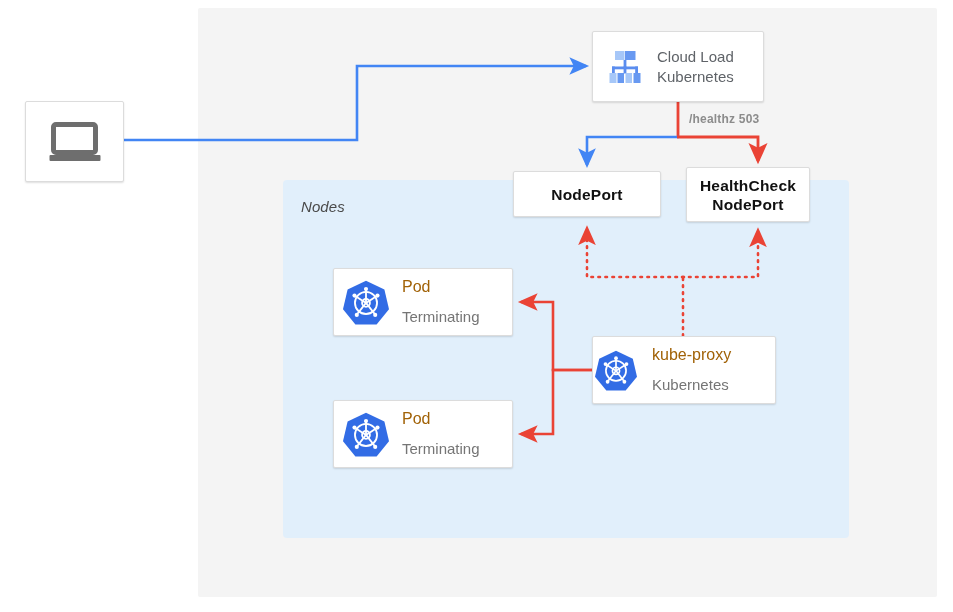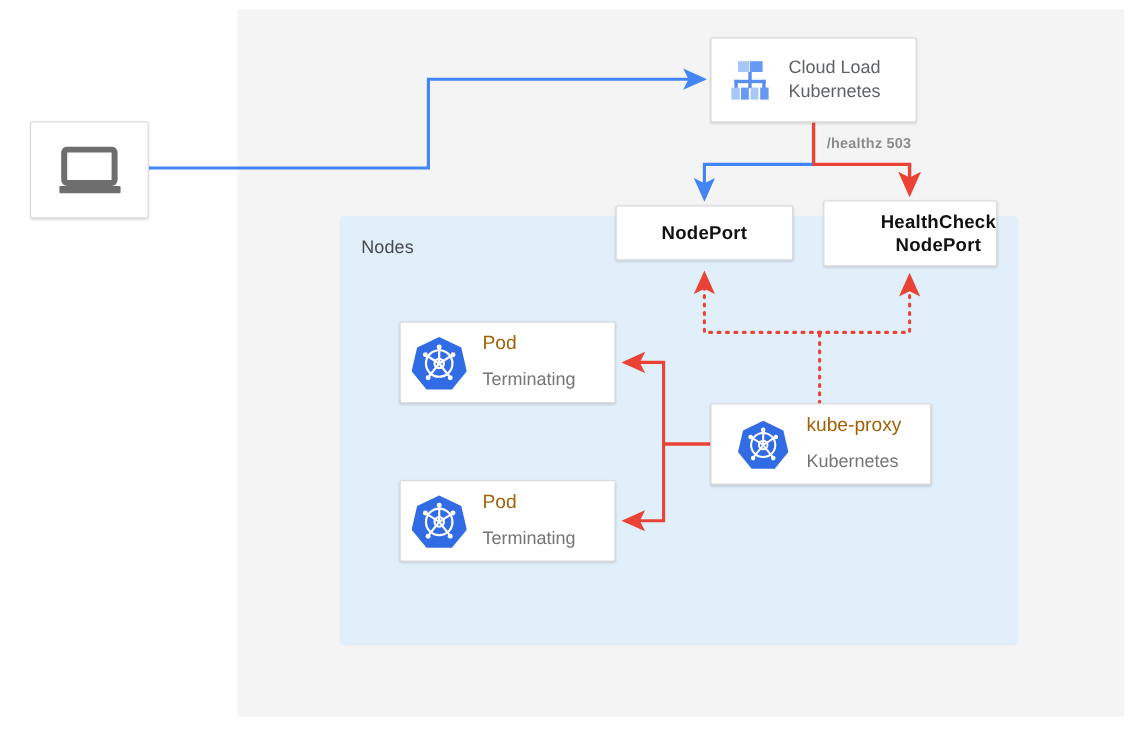--- a/index.html
+++ b/index.html
@@ -32,20 +32,21 @@
     left: 283px; top: 180px;
     width: 566px; height: 358px;
     background: #e1effb;
     border-radius: 4px;
   }
   #nodes-label {
     left: 301px; top: 198px;
     font-size: 15px;
     color: #4a4a4a;
     letter-spacing: .1px;
+    font-style: italic;
   }
 
   
   .card {
     background: #ffffff;
     border: 1px solid #dcdcdc;
     border-radius: 2px;
     box-shadow: 0 1px 2px rgba(0,0,0,0.13);
     box-sizing: border-box;
   }
@@ -74,22 +75,22 @@
   }
 
   
   #nodeport-card {
     left: 513px; top: 171px;
     width: 148px; height: 46px;
     display:flex; align-items:center; justify-content:center;
   }
   #hc-nodeport-card {
     left: 686px; top: 167px;
-    width: 145px; height: 55px;
-    display:flex; align-items:center; justify-content:flex-end;
+    width: 124px; height: 55px;
+    display:flex; align-items:center; justify-content:center;
   }
   .port-label {
     font-size: 15.5px;
     font-weight: bold;
     color: #111111;
     text-align: center;
     line-height: 19px;
     letter-spacing: .2px;
   }
 
@@ -99,21 +100,21 @@
     width: 180px; height: 68px;
     display: flex; align-items: center;
     padding-left: 9px;
   }
   #pod-card-1 { top: 268px; }
   #pod-card-2 { top: 400px; }
   #kube-proxy-card {
     left: 592px; top: 336px;
     width: 184px; height: 68px;
     display: flex; align-items: center;
-    padding-left: 22px;
+    padding-left: 2px;
   }
   .k8s-icon { width: 46px; height: 46px; flex: 0 0 46px; }
   #kube-proxy-card .k8s-icon { width: 42px; height: 42px; flex: 0 0 42px; }
   .card-text { margin-left: 13px; }
   #kube-proxy-card .card-text { margin-left: 15px; }
   .card-title {
     font-size: 16px; line-height: 20px;
     color: #a16207;
   }
   .card-sub {

